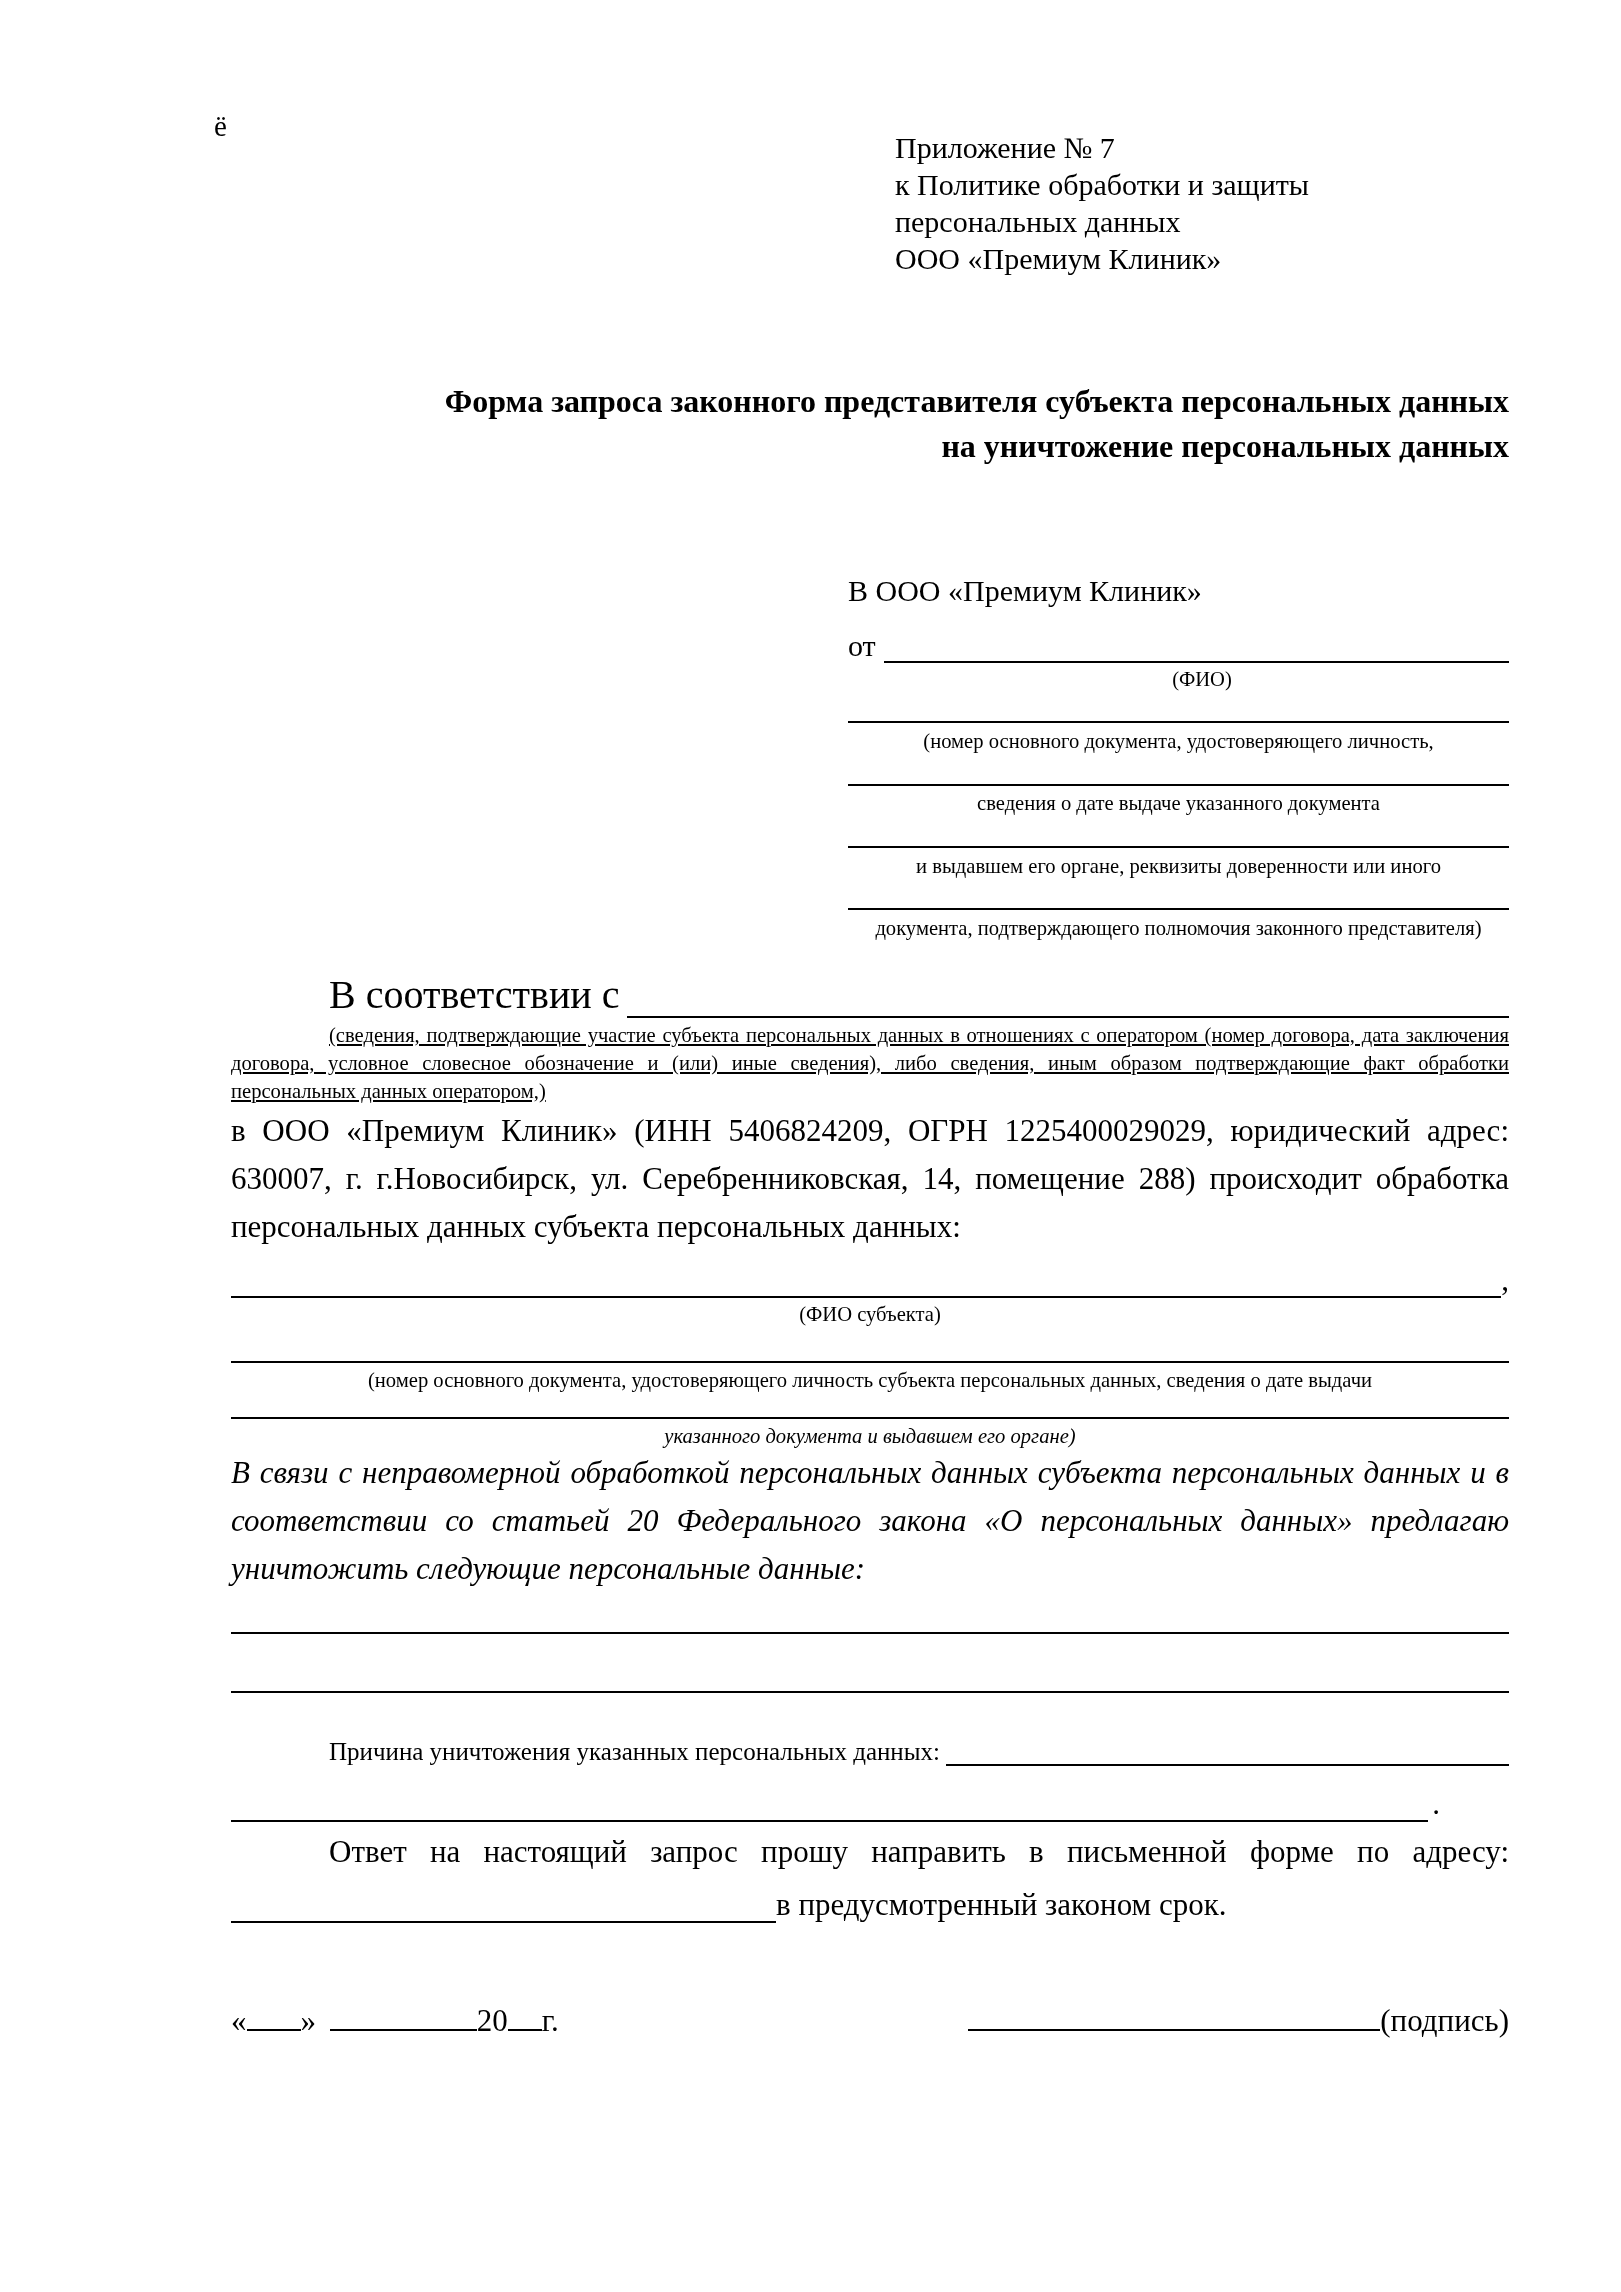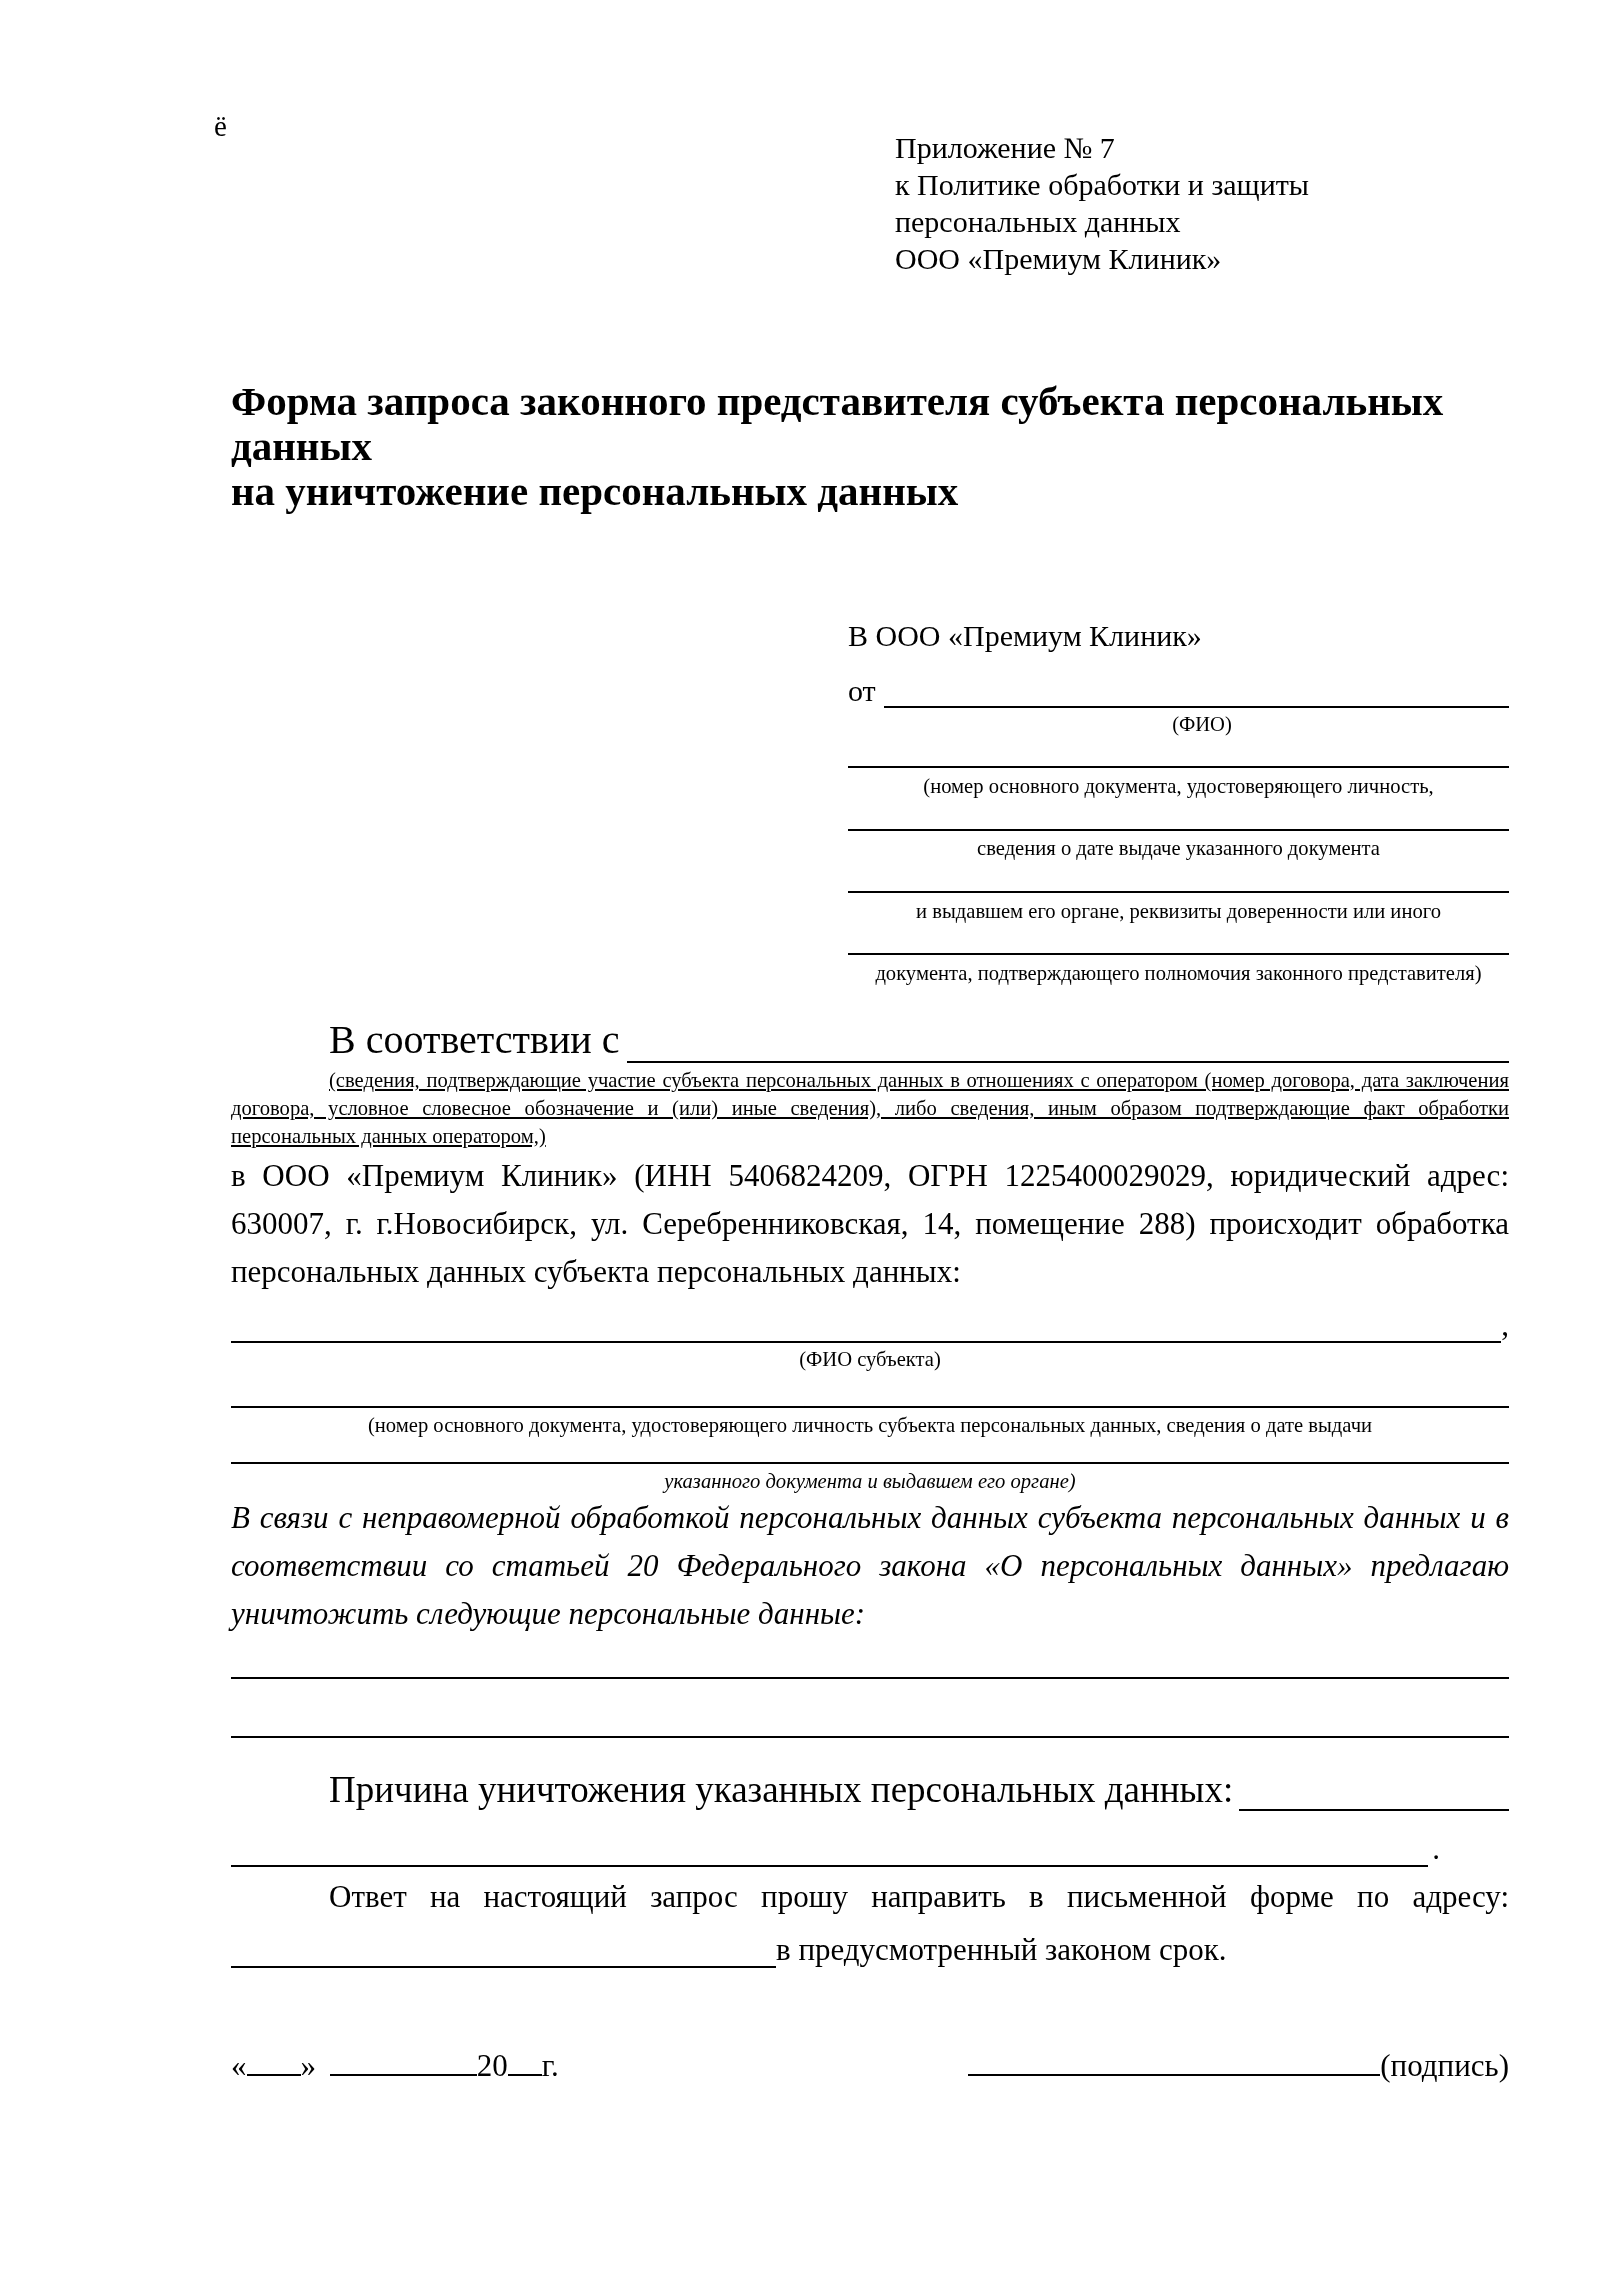--- a/index.html
+++ b/index.html
@@ -13,23 +13,23 @@
     overflow: hidden;
   }
   .content { padding: 0 112px 0 231px; }
 
   .stray { position: absolute; left: 214px; top: 110px; font-size: 29px; }
 
   .header-block { margin: 129px 0 0 664px; font-size: 30px; line-height: 37px; }
 
   .doc-title {
     margin-top: 102px;
-    text-align: left;
+    text-align: right;
     font-weight: bold;
-    font-size: 41px;
+    font-size: 32px;
     line-height: 45px;
   }
 
   
   .addr { margin-top: 102px; margin-left: 617px; font-size: 30px; }
   .addr-to { line-height: 39px; }
   .row { display: flex; align-items: flex-end; }
   .fill { flex: 1; border-bottom: 2.9px solid #000; }
   .from-row { margin-top: 9.8px; height: 43px; }
   .from-label { margin-right: 7.8px; }
@@ -49,21 +49,21 @@
   .para { font-size: 31px; line-height: 48px; text-align: justify; }
   .p-operator { margin-top: 2px; }
   .subject-row { margin-top: 3.9px; height: 43px; font-size: 31px; }
   .center-caption { font-size: 20.6px; line-height: 25.5px; text-align: center; margin-top: 4.9px; }
   .blank-field-1 { margin-top: 33px; }
   .blank-field-2 { margin-top: 23.5px; font-style: italic; }
   .p-unlawful { margin-top: 0; font-style: italic; }
   .hr-line { border-bottom: 2.9px solid #000; height: 0; }
   .blank1 { margin-top: 39px; }
   .blank2 { margin-top: 57px; }
-  .reason-row { margin-top: 25.5px; height: 47px; font-size: 37px; }
+  .reason-row { margin-top: 25.5px; height: 47px; font-size: 25px; }
   .reason-label { padding-left: 98px; white-space: nowrap; margin-right: 5.9px; }
   .reason2-row { margin-top: 15.7px; height: 41px; font-size: 31px; margin-right: 69px; }
   .reason2-row .period { margin-left: 3.9px; }
   .response-p {
     margin-top: 5.9px; font-size: 31px; line-height: 48px;
     text-align: justify; text-align-last: justify; text-indent: 98px;
   }
   .response2 { margin-top: 3.9px; height: 43px; font-size: 31px; }
   .resp-line { width: 545px; border-bottom: 2.9px solid #000; }
 

